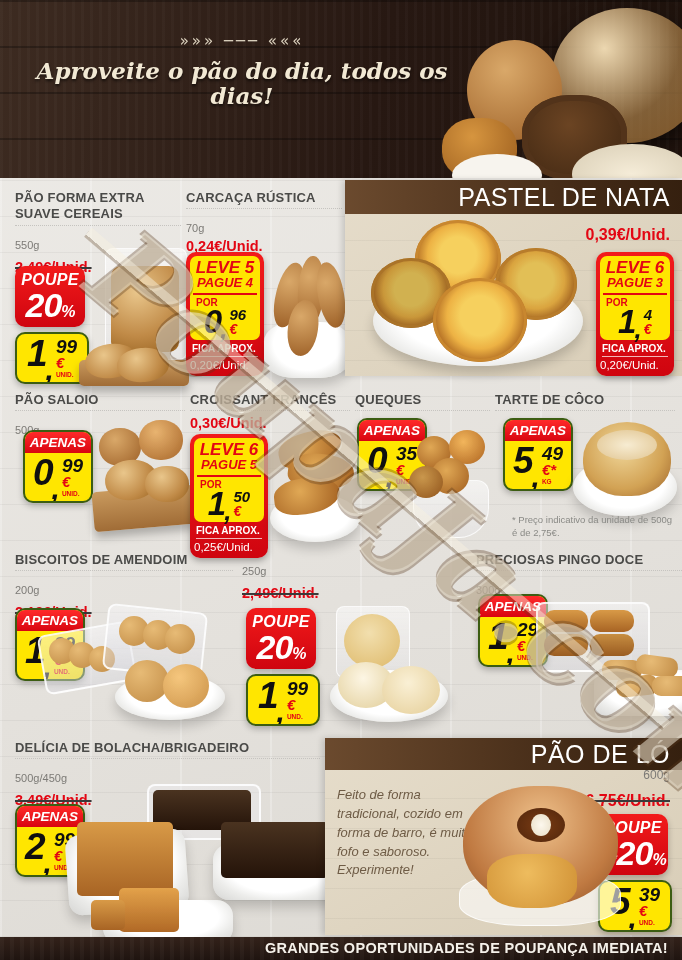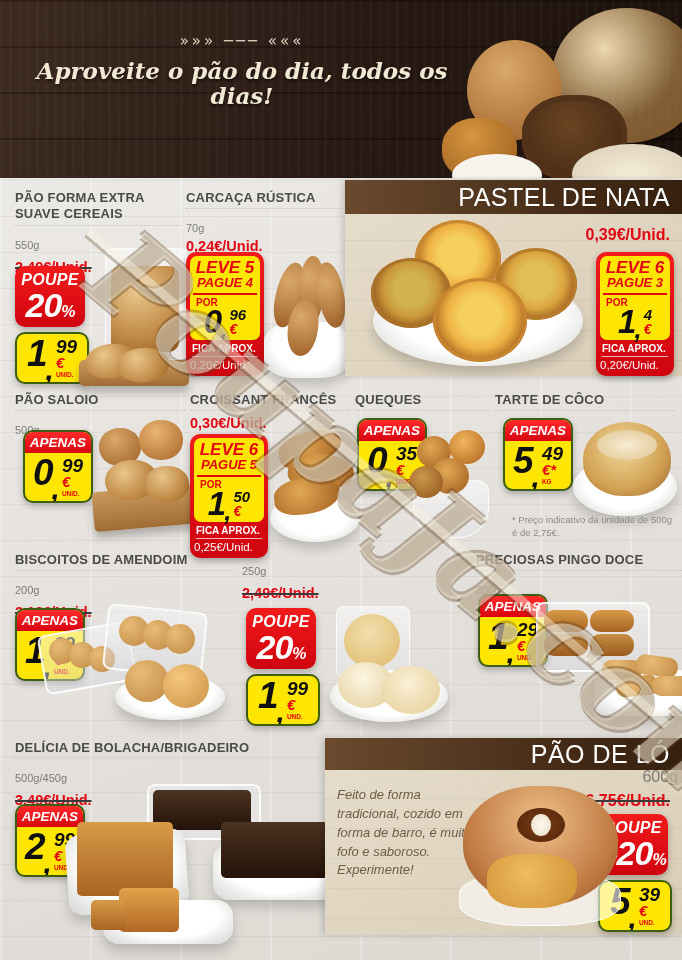--- a/index.html
+++ b/index.html
@@ -87,21 +87,21 @@
   
   .panel{background:
           repeating-linear-gradient(180deg,rgba(0,0,0,.04) 0 1px,transparent 1px 30px),
           linear-gradient(150deg,#e6ddcb,#d8cdb7);
         box-shadow:-3px 0 6px rgba(0,0,0,.15);}
   .panel-bar{height:34px;background:linear-gradient(90deg,#6b4a2e,#432a16 70%,#35200f);
         color:#fff;font-size:25px;letter-spacing:.5px;text-align:right;line-height:34px;
         padding-right:12px;box-sizing:border-box;font-weight:400;}
   .panel .unit-price{position:absolute;right:12px;top:42px;font-size:16px;}
   .panel .old-price{position:absolute;right:12px;top:46px;font-size:16px;}
-  .panel-weight{position:absolute;right:4px;top:30px;font-size:16px;color:#7c7a76;margin-left:7px;}
+  .panel-weight{position:absolute;right:12px;top:30px;font-size:12px;color:#7c7a76;margin-left:7px;}
   .panel-desc{position:absolute;left:12px;top:48px;width:150px;font-style:italic;
         color:#6e5b45;font-size:13px;line-height:1.45;}
   
   .photo{position:absolute;}
   .plate{position:absolute;border-radius:50%;
         background:radial-gradient(ellipse at 50% 38%,#ffffff 55%,#ececea 72%,#d4d4d2 100%);
         box-shadow:0 7px 12px rgba(0,0,0,.18);}
   .board{position:absolute;border-radius:5px;background:linear-gradient(#c99a5e,#a06c36);
         box-shadow:0 6px 9px rgba(0,0,0,.25);}
   .blob{position:absolute;border-radius:48%;}
@@ -473,14 +473,17 @@
     </div>
     <div class="photo" style="left:120px;top:42px;width:190px;height:150px">
       <span class="bag" style="left:14px;top:92px;width:160px;height:52px;border-radius:40%;background:rgba(255,255,255,.6)"></span>
       <span class="blob lolo" style="left:18px;top:6px;width:155px;height:120px"></span>
       <span class="blob" style="left:72px;top:28px;width:48px;height:34px;border-radius:50%;background:radial-gradient(#7a3c14,#50250b)"></span>
       <span class="blob" style="left:86px;top:34px;width:20px;height:22px;border-radius:50%;background:radial-gradient(#fdf8ee,#e8ddc4)"></span>
       <span class="blob" style="left:42px;top:74px;width:90px;height:54px;border-radius:40%;background:radial-gradient(circle at 45% 35%,#eebc5e,#cf8f33)"></span>
     </div>
   </section>
 
+  <footer class="footer">
+    <span>GRANDES OPORTUNIDADES DE POUPANÇA IMEDIATA!</span>
+  </footer>
 
 </div>
 
 </body></html>

